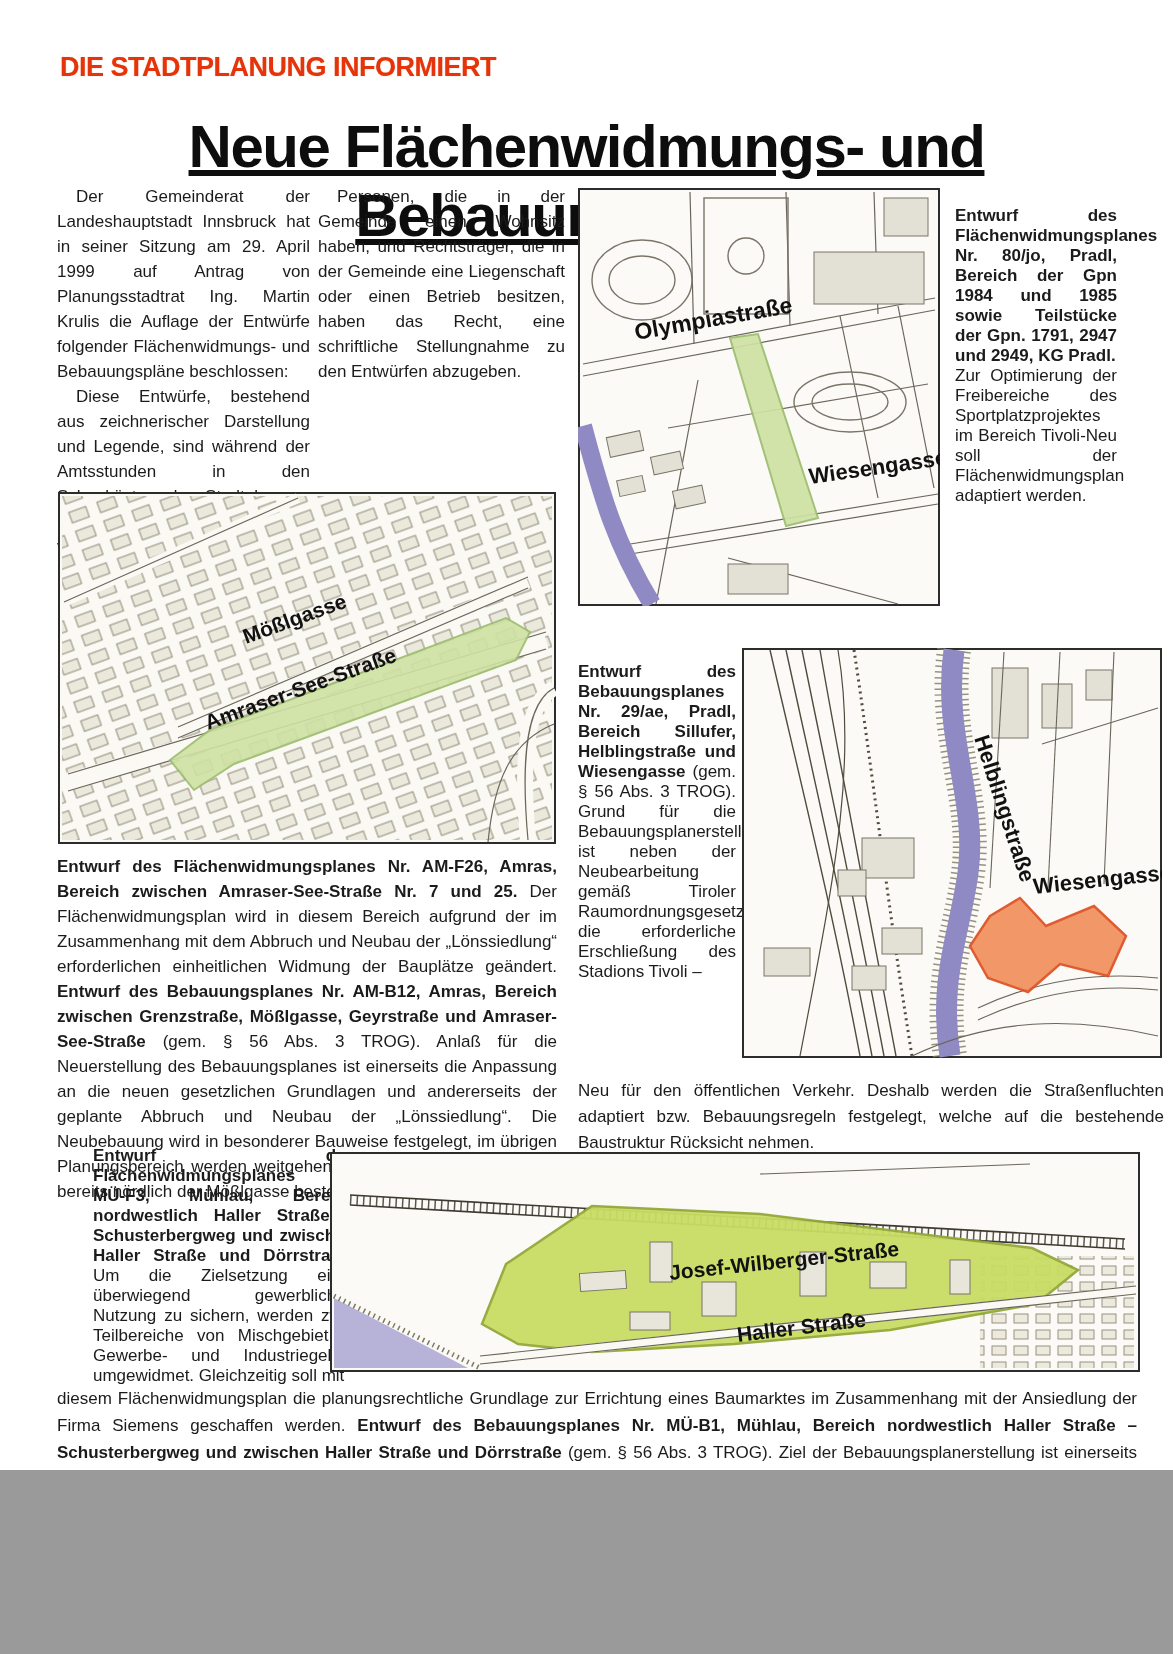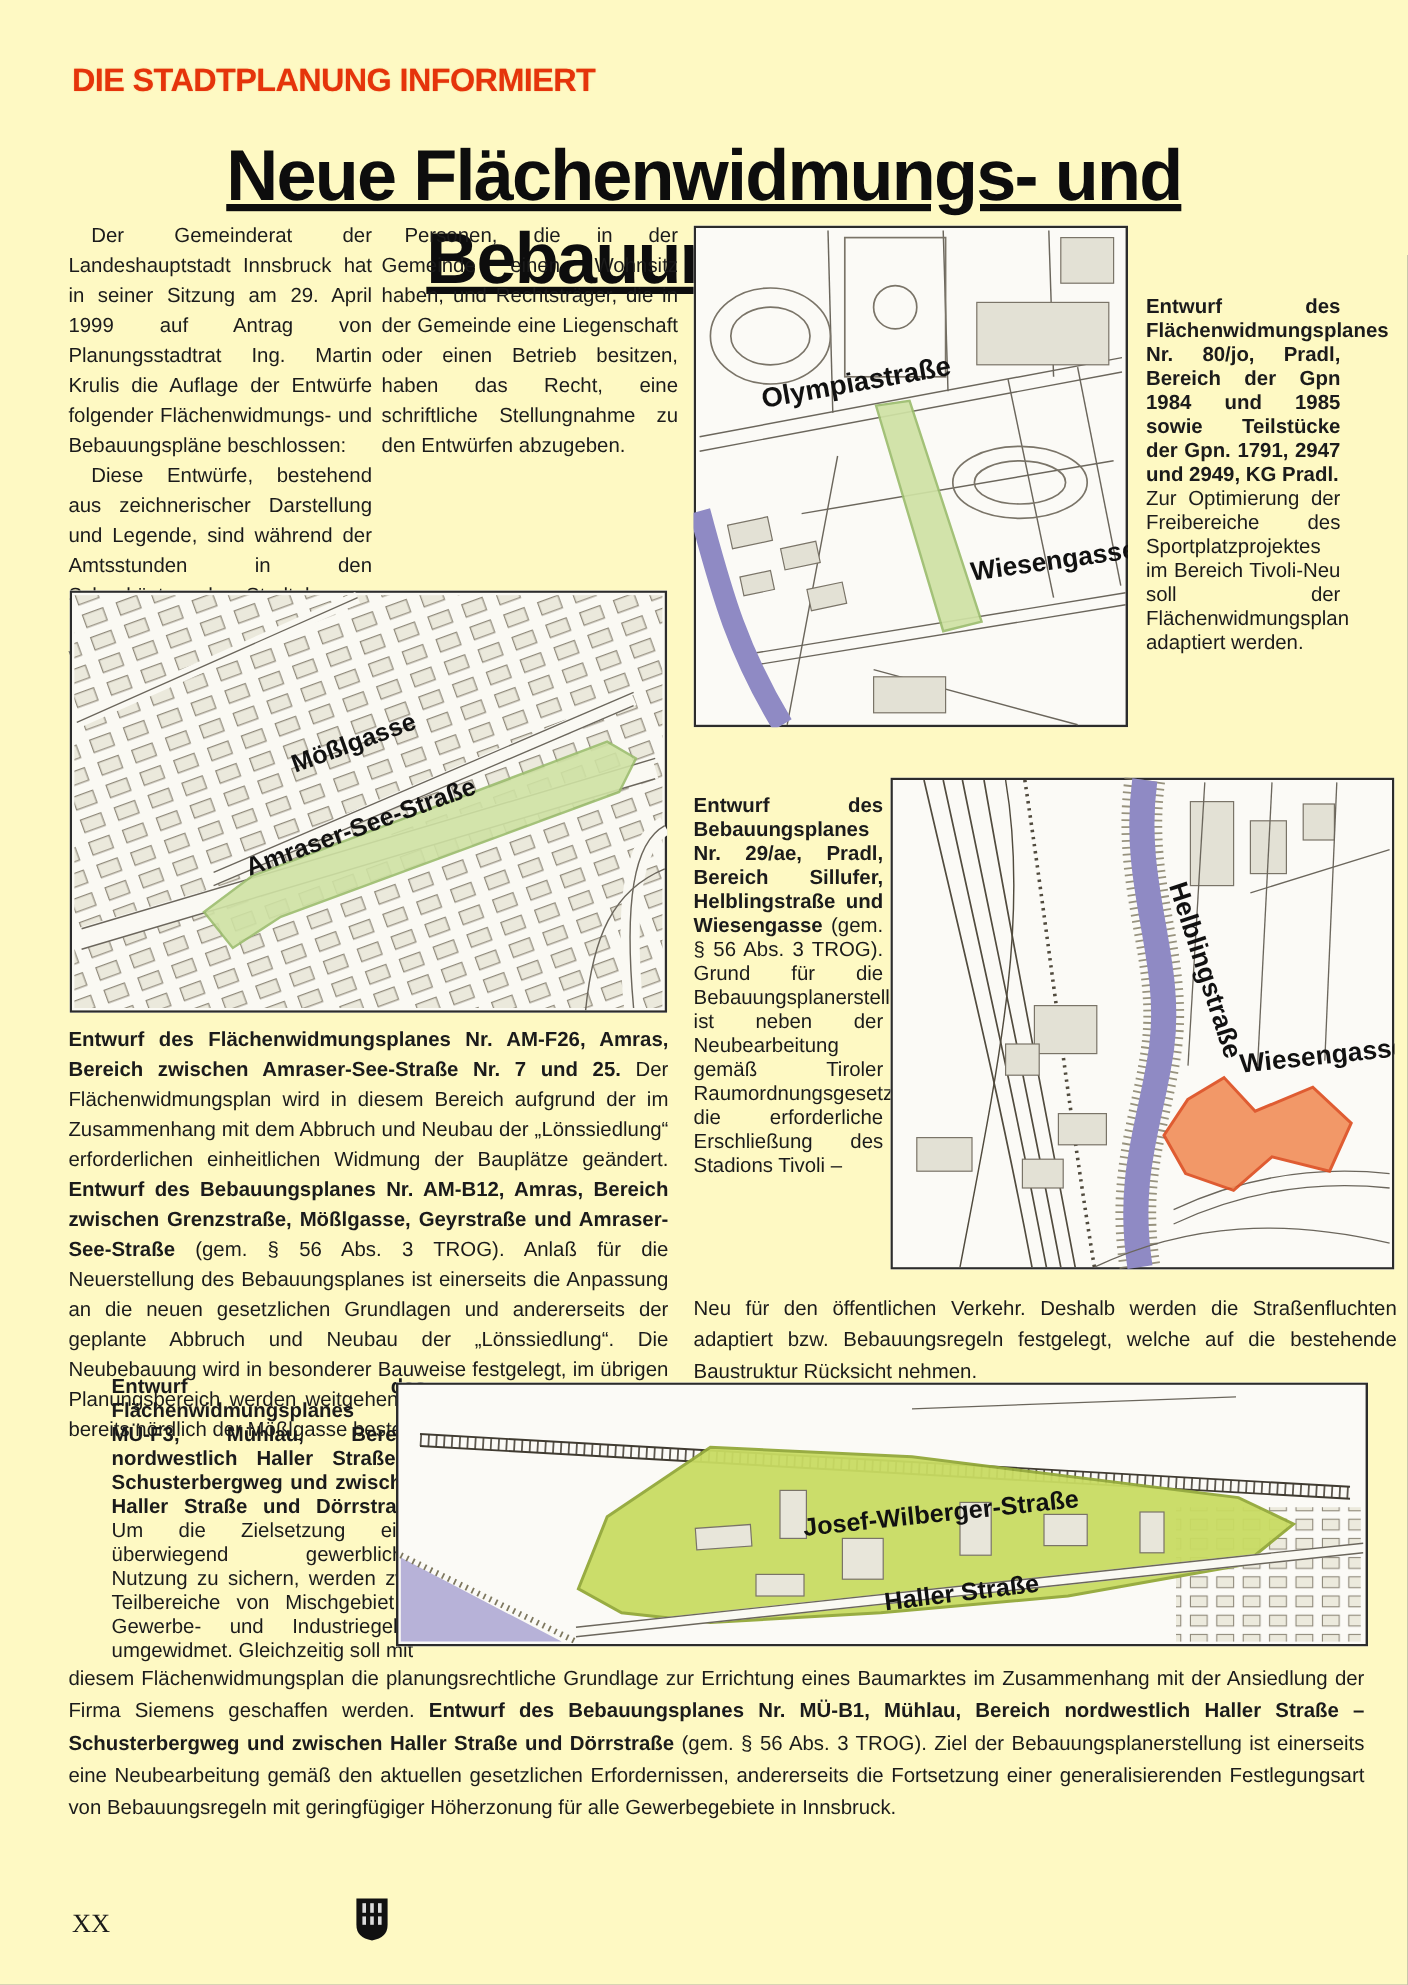--- a/index.html
+++ b/index.html
@@ -1,18 +1,18 @@
 <!DOCTYPE html>
 <html lang="de"><head>
 <meta charset="utf-8">
 <style>
   html,body { margin:0; padding:0; background:#9a9a9a; }
   .page {
-    position:relative; width:1173px; height:1654px; margin:0 auto;
-    background:#fef9c3; overflow:hidden;
+    position:relative; width:1173px; height:1470px; margin:0 auto;
+    background:#ffffff; overflow:hidden;
     font-family:"Liberation Sans", sans-serif; color:#1b1b1b;
   }
   .abs { position:absolute; }
   .kicker {
     font-size:27px; font-weight:bold; letter-spacing:-0.5px;
     color:#e5340b; text-shadow:0 0 1px rgba(230,80,10,.55);
   }
   .main-title {
     width:100%; text-align:center; font-size:60px; font-weight:bold;
     letter-spacing:-1.5px; color:#0d0d0d;text-decoration:underline;
@@ -90,21 +90,21 @@
       <path d="M 5,238 C 22,300 34,350 74,416" fill="none" stroke="#8f8ac4" stroke-width="18"></path>
 
       <polygon points="152,150 180,146 240,330 208,338" fill="#cfe2a4" stroke="#9cbd6e" stroke-width="2" opacity="0.92"></polygon>
 
       <text class="map-label" font-size="23" x="58" y="152" transform="rotate(-10 58 152)">Olympiastraße</text>
       <text class="map-label" font-size="22" x="232" y="296" transform="rotate(-8 232 296)">Wiesengasse</text>
     </svg>
   </div>
 
   <div class="abs body-text tight" style="left:955px; top:206px; width:162px;">
-    <p style="text-indent:0;margin-top:40px;"><span class="bold-run">Entwurf des Flächenwidmungsplanes Nr. 80/jo, Pradl, Bereich der Gpn 1984 und 1985 sowie Teilstücke der Gpn. 1791, 2947 und 2949, KG Pradl.</span><br>
+    <p style="text-indent:0;"><span class="bold-run">Entwurf des Flächenwidmungsplanes Nr. 80/jo, Pradl, Bereich der Gpn 1984 und 1985 sowie Teilstücke der Gpn. 1791, 2947 und 2949, KG Pradl.</span><br>
        <span>Zur Optimierung der Freibereiche des Sportplatzprojektes im Bereich Tivoli-Neu soll der Flächenwidmungsplan adaptiert werden.</span></p>
   </div>
 
   <div class="abs map-box" style="left:58px; top:492px; width:498px; height:352px;">
     <svg viewBox="0 0 498 352" width="498" height="352">
       <defs>
         <pattern id="blocksA" width="30" height="20" patternUnits="userSpaceOnUse" patternTransform="rotate(-20)">
           <rect x="3" y="3" width="18" height="11" fill="#ebe9dc" stroke="#8d8778" stroke-width="1"></rect>
         </pattern>
       </defs>

